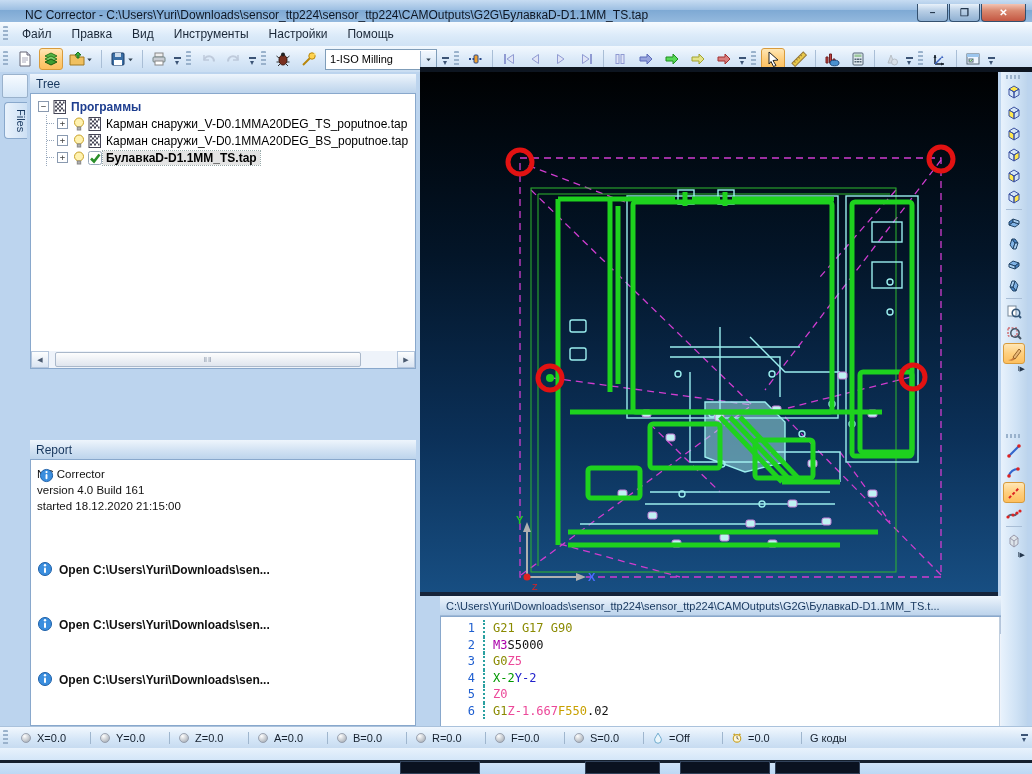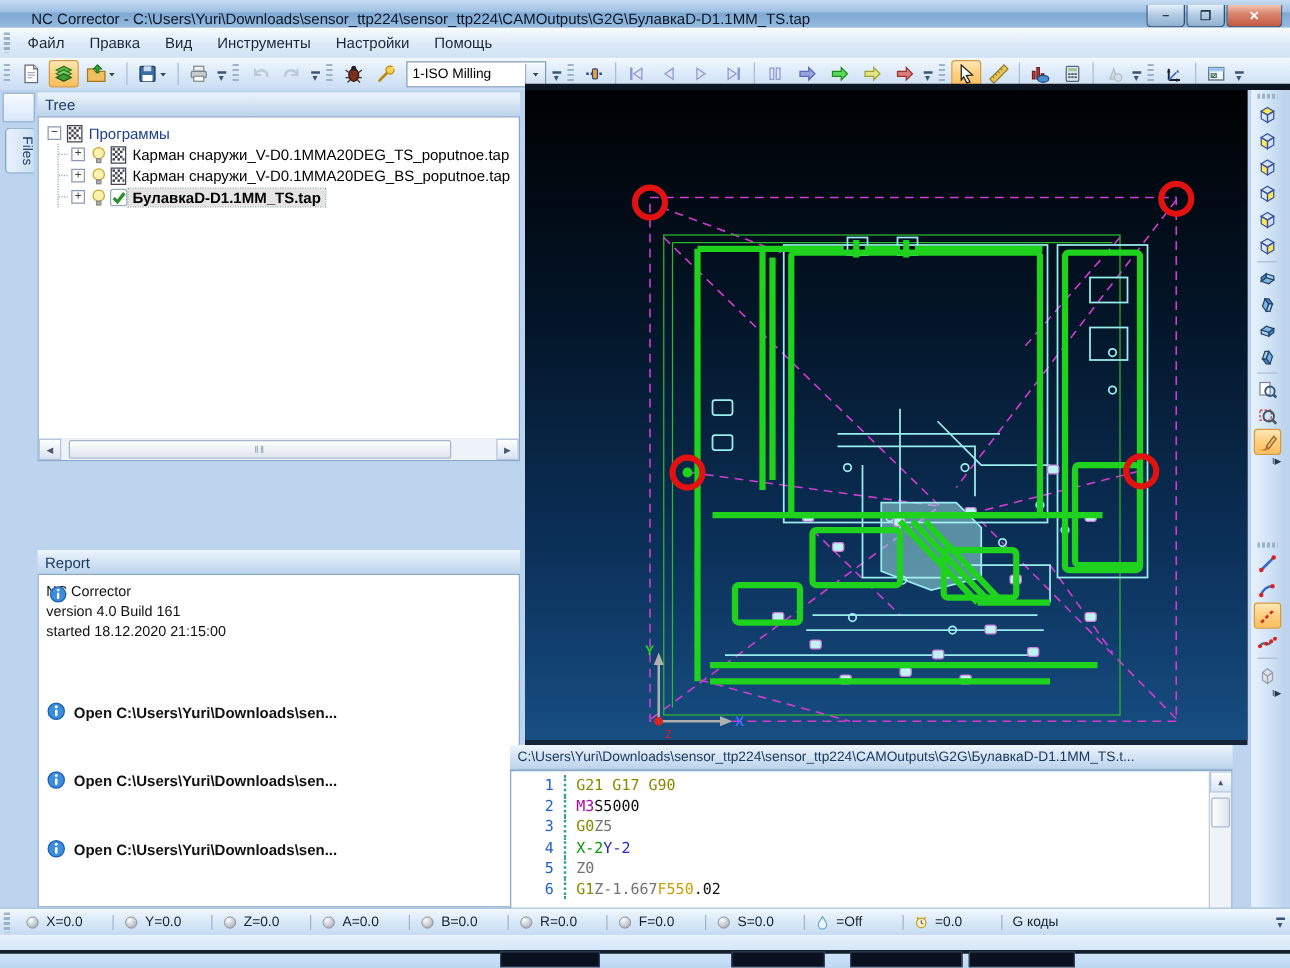--- a/index.html
+++ b/index.html
@@ -68,21 +68,21 @@
     border:1px solid #89a8cc;border-right:none;border-radius:4px 0 0 4px;
     writing-mode:vertical-rl;font-size:11px;color:#17375e;text-align:center;margin-left:2px}
   
   #tree-panel{left:30px;top:74px;width:386px;height:295px;background:transparent;border:none}
   #tree-panel .panel-body{position:absolute;left:0;top:19px;right:0;bottom:17px;background:#fff;
     border:1px solid #89a8cc;font-size:12px;overflow:hidden;padding:4px 0 0 4px}
   .trow{display:flex;align-items:center;height:17px;white-space:nowrap}
   .texp{width:9px;height:9px;border:1px solid #8a9ab0;background:#fff;display:grid;place-items:center;
     font-size:9px;line-height:7px;color:#444;margin:0 3px;flex:none;font-family:"DejaVu Sans Mono",monospace}
   .tlabel{padding:0 3px}
-  .tlabel.root{font-weight:normal;color:#1d3d8f}
+  .tlabel.root{font-weight:bold;color:#1d3d8f}
   .tlabel.bold{font-weight:bold;color:#000}
   .trow.sel .tlabel{background:#e4e4e4;outline:1px dotted #9aa}
   .tchildren{margin-left:11px;border-left:1px dotted #98a8bc;padding-left:0}
   .conn{width:7px;border-top:1px dotted #98a8bc;flex:none}
   
   .hscroll{position:absolute;left:0;bottom:0;right:0;height:17px;background:#eef3fa;
     border:1px solid #89a8cc;border-top:none;display:flex;align-items:center}
   .sbtn{width:16px;height:15px;background:linear-gradient(#fdfefe,#d9e4f2);border:1px solid #b5c6dc;
     display:grid;place-items:center;font-size:7px;color:#4a5a70}
   .hthumb{height:13px;flex:1;margin:0 2px 0 6px;background:linear-gradient(#fdfdfd,#dfe5ee);
@@ -97,30 +97,30 @@
   .about .ic{position:absolute;left:2px;top:2px;width:15px;height:15px}
   .about .ic svg{width:15px;height:15px}
   .about-lines{width:300px;font-size:11.5px;color:#111;line-height:16px}
   .rentry{display:flex;align-items:flex-end;margin-top:39px;font-weight:bold;color:#111}
   .rentry .ic{margin-right:6px;flex:none}
   
   #viewport{position:absolute;left:420px;top:72px;width:578px;height:520px;background:#000}
   .vp-topline{position:absolute;left:420px;top:67px;width:612px;height:5px;background:#0d1520}
   .vp-botline{position:absolute;left:420px;top:592px;width:578px;height:4px;background:#16243a}
   
-  #code-panel{left:408px;top:596px;width:578px;height:150px;background:transparent;border:none}
+  #code-panel{left:440px;top:596px;width:578px;height:150px;background:transparent;border:none}
   #code-panel .panel-title{font-size:11px}
   #code-panel .panel-body{position:absolute;left:0;top:20px;right:0;bottom:0;background:#fff;
     border:1px solid #89a8cc;font-family:"DejaVu Sans Mono","Liberation Mono",monospace;
     font-size:12px;overflow:hidden;display:flex}
   .gutter-wrap{flex:1;padding-top:3px}
   .cline{display:flex;height:16.5px;align-items:center}
   .cnum{width:34px;text-align:right;color:#1f5fd0;flex:none}
   .cdots{width:8px;align-self:stretch;border-right:2px dotted #2aa0a0;margin-right:8px;flex:none}
-  .cseg.ol{color:#8a8a00}.cseg.mg{color:#aa00aa}.cseg.rd{color:#737373}
+  .cseg.ol{color:#8a8a00}.cseg.mg{color:#aa00aa}.cseg.rd{color:#ec4899}
   .cseg.gn{color:#009900}.cseg.bl{color:#2222cc}.cseg.gd{color:#c8a000}.cseg.bk{color:#111}
   .vscroll{width:17px;border-left:1px solid #c0cede;background:#eef3fa;
     display:flex;flex-direction:column;align-items:center}
   .vthumb{width:13px;height:22px;margin-top:4px;background:linear-gradient(90deg,#fdfdfd,#dfe5ee);
     border:1px solid #aab8ca;border-radius:2px}
   .vsp{flex:1}
   
   .statusbar{position:absolute;left:0;top:726px;width:1032px;height:22px;
     background:linear-gradient(#f2f8fe,#d5e6f7 55%,#c5daf0);border-top:1px solid #aac2dc;
     display:flex;align-items:center;font-size:11px;color:#15202e}

